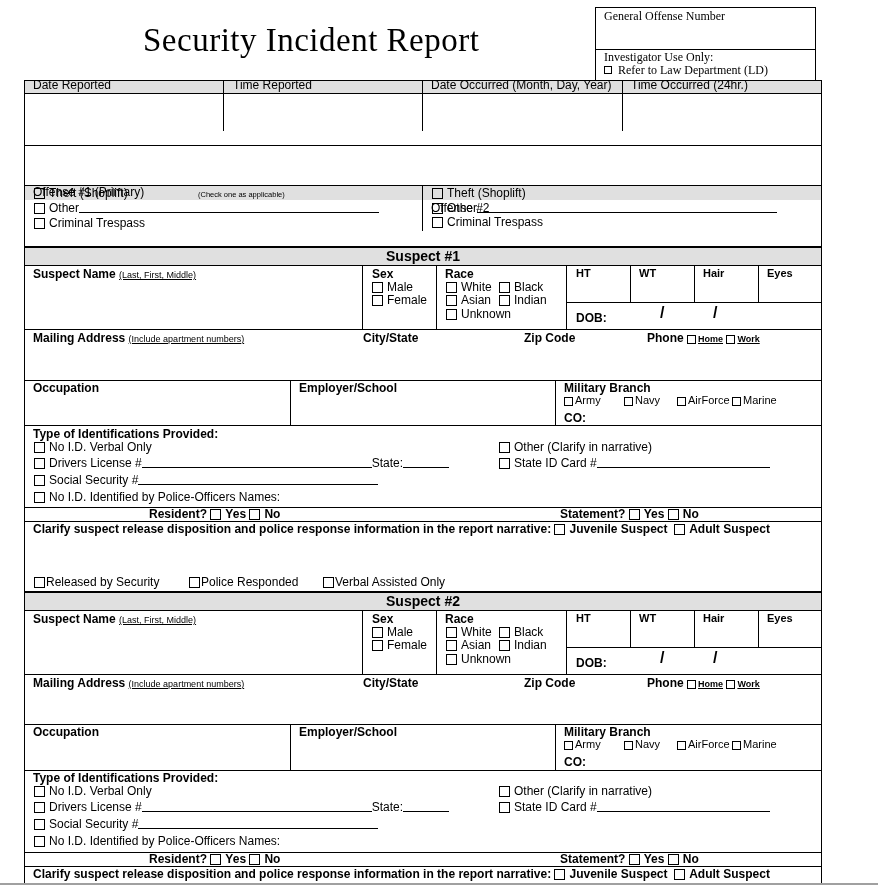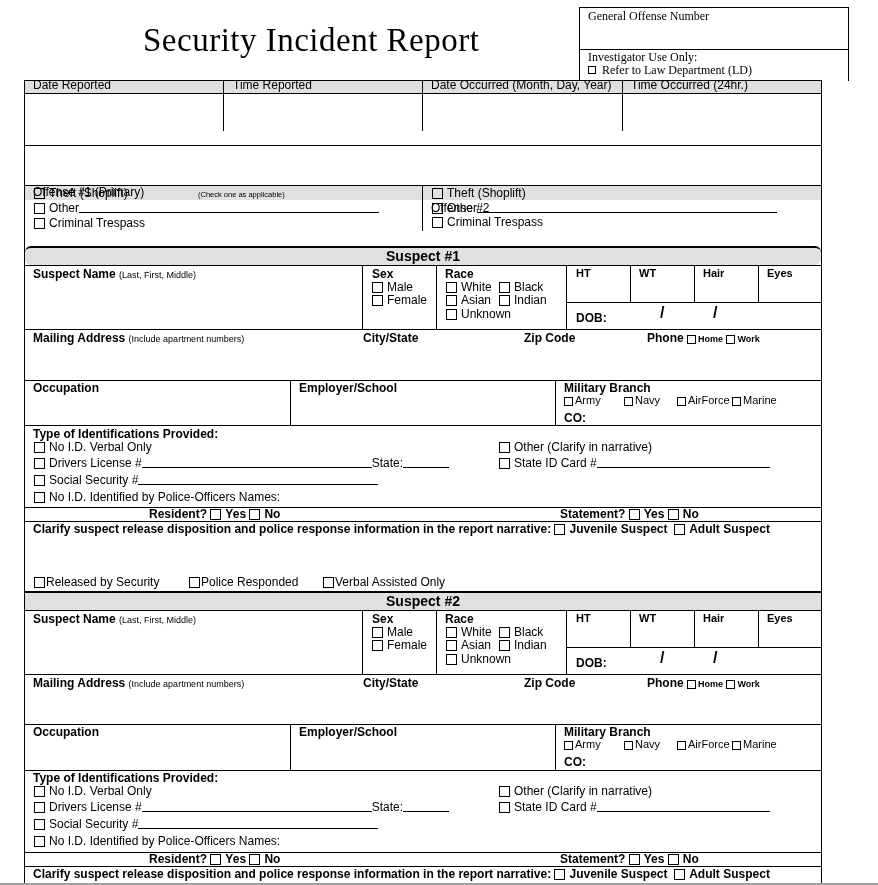--- a/index.html
+++ b/index.html
@@ -1,32 +1,32 @@
 <!DOCTYPE html>
 <html><head>
 <meta charset="utf-8">
 <style>
   * { box-sizing: border-box; margin: 0; padding: 0; }
   html, body { width: 878px; height: 885px; background: #ffffff; overflow: hidden; }
   body { position: relative; font-family: "Liberation Sans", sans-serif; color: #000; font-size: 12px; }
   .abs { position: absolute; }
   .title { left: 143px; top: 22px; font-family: "Liberation Serif", serif; font-size: 33px; letter-spacing: 0.5px; white-space: nowrap; }
-  .gon-box { left: 579px; top: 7px; width: 270px; height: 74px; border: 1px solid #000; border-bottom: none; font-family: "Liberation Serif", serif; font-size: 12px; }
+  .gon-box { left: 595px; top: 7px; width: 221px; height: 74px; border: 1px solid #000; border-bottom: none; font-family: "Liberation Serif", serif; font-size: 12px; }
   .gon-top { height: 42px; border-bottom: 1px solid #000; padding: 1px 8px; }
   .gon-bot { padding: 1px 8px; line-height: 13px; }
   .sqchk { display: inline-block; width: 8px; height: 8px; border: 1px solid #000; margin-right: 6px; vertical-align: 0px; }
   .form { left: 24px; top: 80px; width: 798px; height: 805px; border-left: 1px solid #000; border-right: 1px solid #000; border-top: 1px solid #000; }
   .row { position: absolute; left: 0; width: 796px; }
   .shade { background: #e0e0e0; }
   .bt { border-top: 1px solid #000; }
   .bt2 { border-top: 2px solid #000; }
   .vl { position: absolute; top: 0; bottom: 0; border-left: 1px solid #000; }
   .lbl { position: absolute; font-size: 12px; white-space: nowrap; line-height: 13px; }
   .b { font-weight: bold; }
-  .small { font-size: 9px; font-weight: normal; }
+  .small { font-size: 9px; font-weight: normal; text-decoration: underline; }
   .tiny { font-size: 7.5px; }
   .cb { display: inline-block; width: 11px; height: 11px; border: 1px solid #000; vertical-align: -2px; margin-right: 4px; }
   .cbs { display: inline-block; width: 9px; height: 9px; border: 1px solid #000; vertical-align: -2px; margin-right: 2px; }
   .uline { display: inline-block; border-bottom: 1px solid #000; height: 11px; vertical-align: -1px; }
   .sectitle { position: absolute; left: 0; right: 0; top: 0; text-align: center; font-weight: bold; font-size: 14px; line-height: 17px; }
 </style>
 </head>
 <body>
 
 <div class="abs title">Security Incident Report</div>
@@ -73,21 +73,21 @@
   <div class="row bt" style="top:104px;height:46px;">
     <div class="vl" style="left:397px"></div>
     <div class="lbl" style="left:9px;top:1px;"><span class="cb"></span><span>Theft (Shoplift)</span></div>
     <div class="lbl" style="left:9px;top:16px;"><span class="cb"></span><span>Other</span><span class="uline" style="width:300px"></span></div>
     <div class="lbl" style="left:9px;top:31px;"><span class="cb"></span><span>Criminal Trespass</span></div>
     <div class="lbl" style="left:407px;top:1px;"><span class="cb"></span><span>Theft (Shoplift)</span></div>
     <div class="lbl" style="left:407px;top:16px;"><span class="cb"></span><span>Other</span><span class="uline" style="width:300px"></span></div>
     <div class="lbl" style="left:407px;top:30px;"><span class="cb"></span><span>Criminal Trespass</span></div>
   </div>
 
-  <div class="row shade bt2" style="top:165px;height:19px;border-radius:6px;">
+  <div class="row shade bt2" style="top:165px;height:19px;">
     <div class="sectitle">Suspect #1</div>
   </div>
 
   <div class="row bt" style="top:184px;height:64px;">
     <div class="vl" style="left:337px"></div>
       <div class="vl" style="left:411px"></div>
     <div class="lbl b" style="left:8px;top:2px;"><span>Suspect Name</span> <span class="small">(Last, First, Middle)</span></div>
     <div class="abs" style="left:0;top:16px;width:336px;height:46px;"></div>
     <div class="lbl b" style="left:347px;top:2px;">Sex</div>
     <div class="lbl" style="left:347px;top:15px;"><span class="cb"></span><span>Male</span></div>

